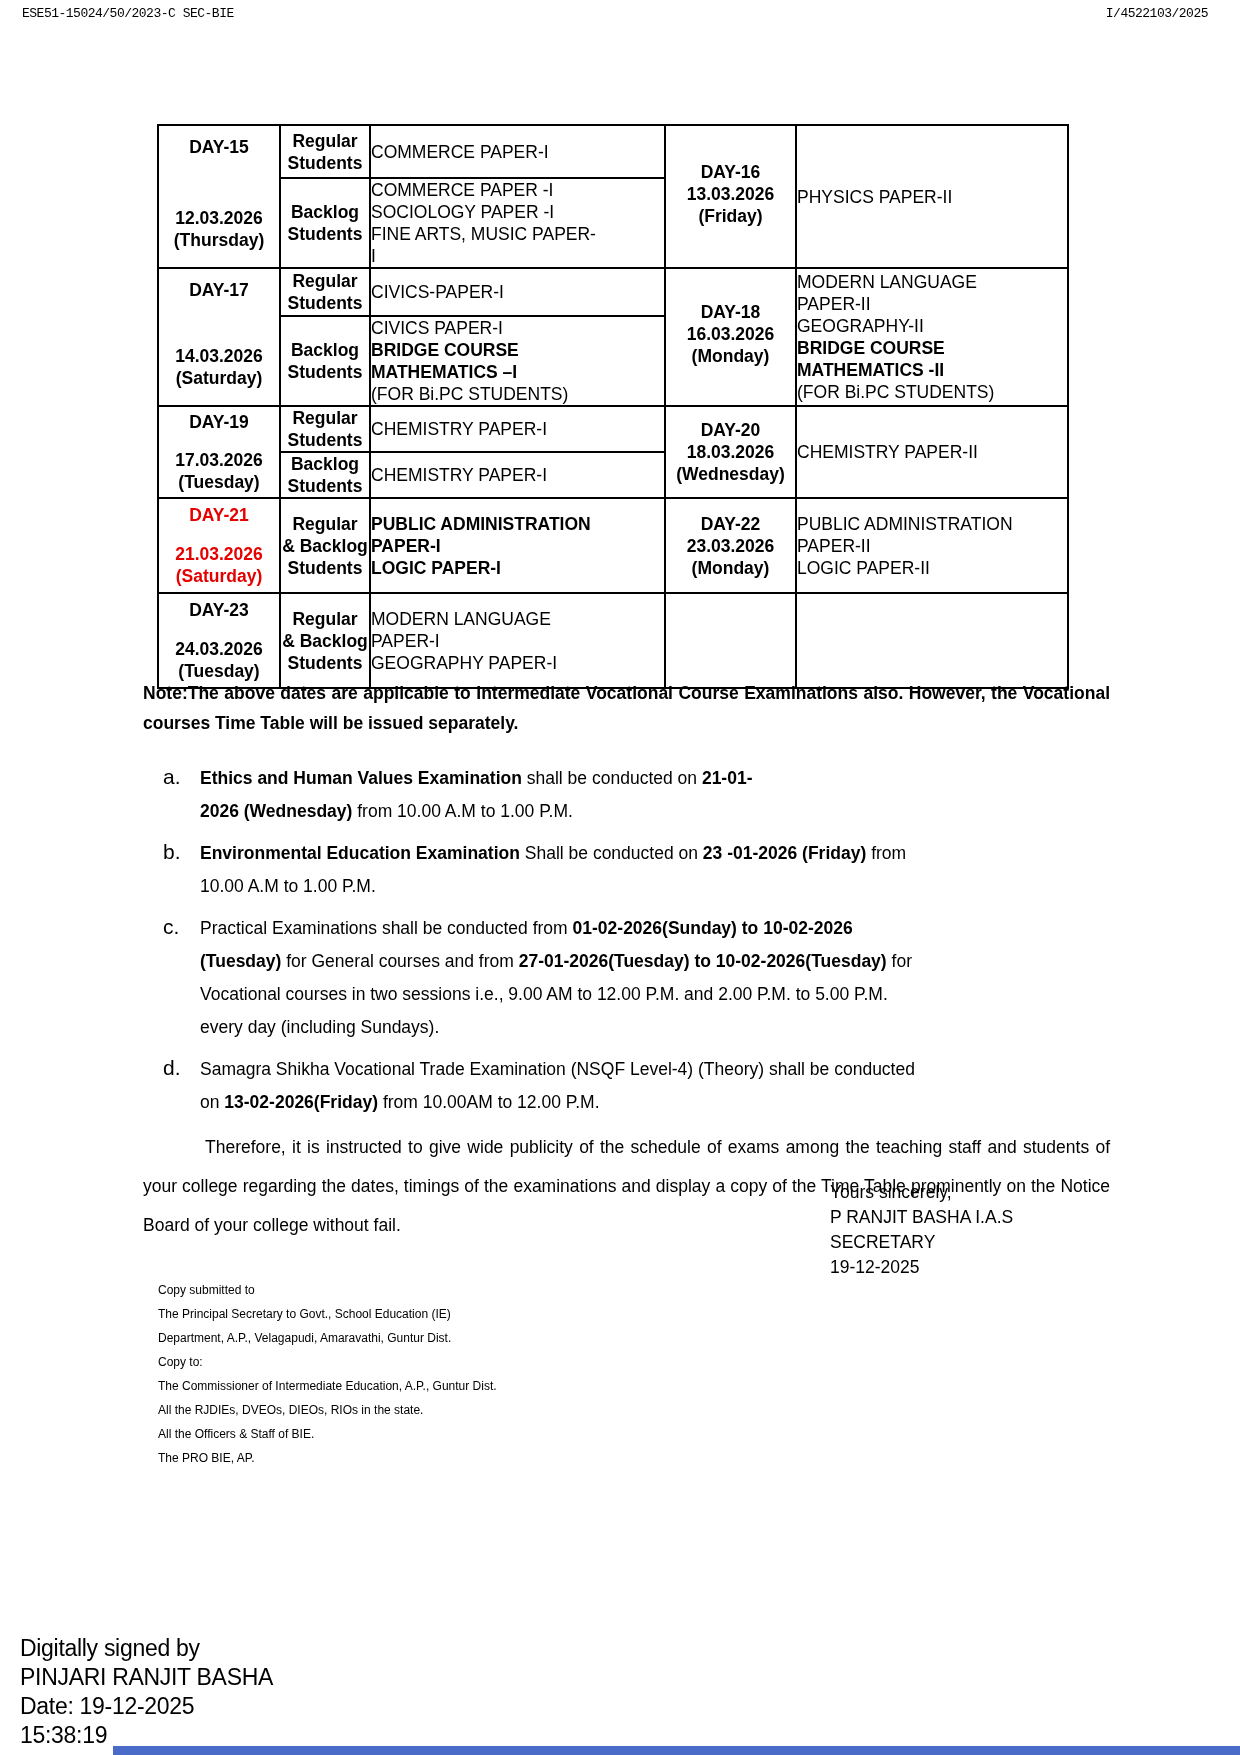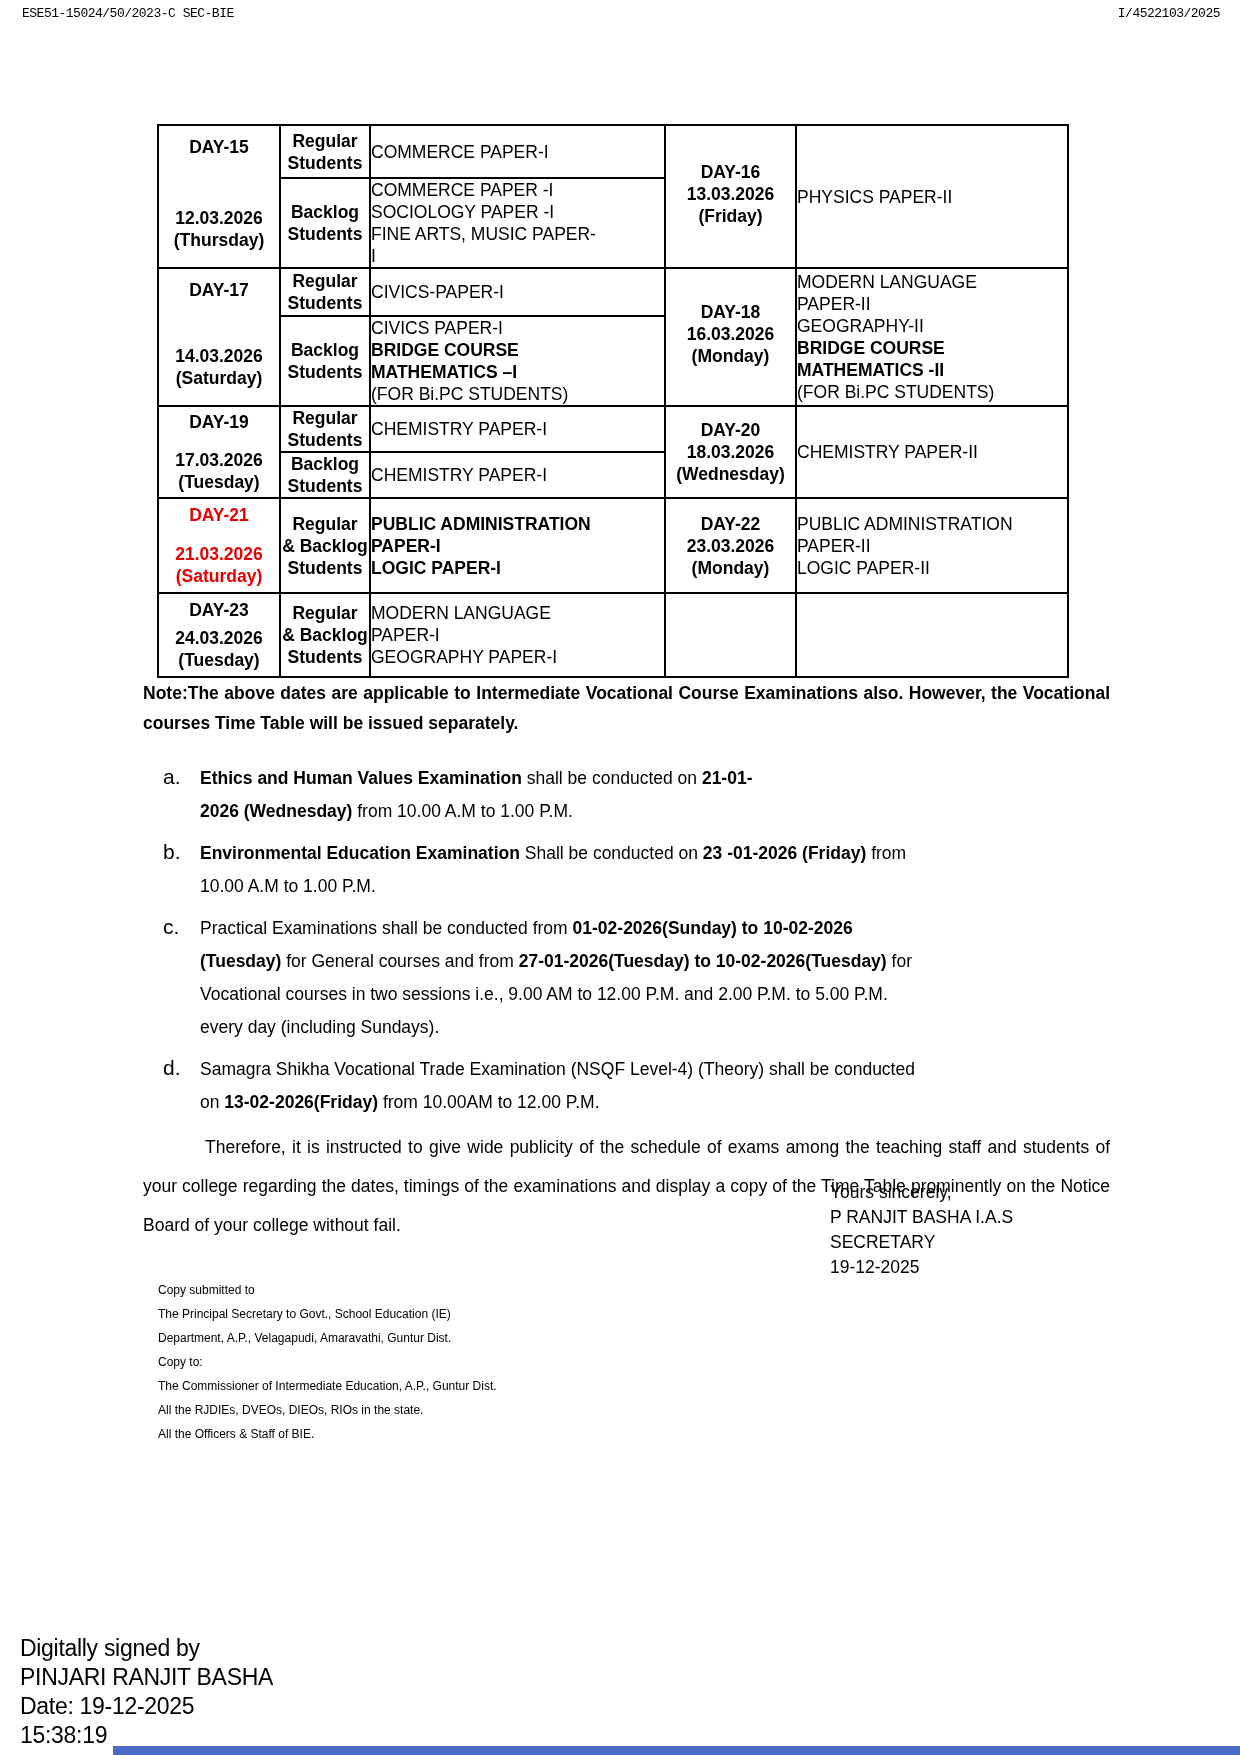--- a/index.html
+++ b/index.html
@@ -6,21 +6,21 @@
   html,body { margin:0; padding:0; }
   body {
     width:1240px; height:1755px; position:relative; overflow:hidden;
     background:#ffffff; color:#000;
     font-family:"Liberation Sans", sans-serif;
   }
   .b { font-weight:bold; }
 
   
   .hdr {
-    position:absolute; top:6px; left:22px; right:20px;
+    position:absolute; top:6px; left:22px; right:32px;
     display:flex; justify-content:space-between;
     font-family:"Liberation Mono", monospace;
     font-size:13px; letter-spacing:-0.5px; white-space:nowrap;gap:16px;
   }
 
   
   .tblwrap { position:absolute; left:157px; top:124px; }
   table.exam { border-collapse:collapse; table-layout:fixed; }
   table.exam td {
     border:2px solid #000; padding:0;
@@ -248,21 +248,21 @@
         </div>
       </td>
       <td class="subj">
             <div>PUBLIC ADMINISTRATION</div>
             <div>PAPER-II</div>
             <div>LOGIC PAPER-II</div>
           </td>
     </tr>
 
     <tr>
-      <td class="day" style="height:84px">
+      <td class="day" style="height:95px">
         <div class="daybox" style="padding:5px 2px">
           <div>DAY-23</div>
           <div>
             <div>24.03.2026</div>
             <div>(Tuesday)</div>
           </div>
         </div>
       </td>
       <td class="grp">
             <div>Regular</div>
@@ -314,20 +314,21 @@
 </div>
 
 <div class="copy">
     <div>Copy submitted to</div>
     <div>The Principal Secretary to Govt., School Education (IE)</div>
     <div>Department, A.P., Velagapudi, Amaravathi, Guntur Dist.</div>
     <div>Copy to:</div>
     <div>The Commissioner of Intermediate Education, A.P., Guntur Dist.</div>
     <div>All the RJDIEs, DVEOs, DIEOs, RIOs in the state.</div>
     <div>All the Officers &amp; Staff of BIE.</div>
+    <div>The PRO BIE, AP.</div>
   </div>
 
 <div class="digsig">
     <div>Digitally signed by</div>
     <div>PINJARI RANJIT BASHA</div>
     <div>Date: 19-12-2025</div>
     <div>15:38:19</div>
   </div>
 
 <div class="bluebar"></div>

